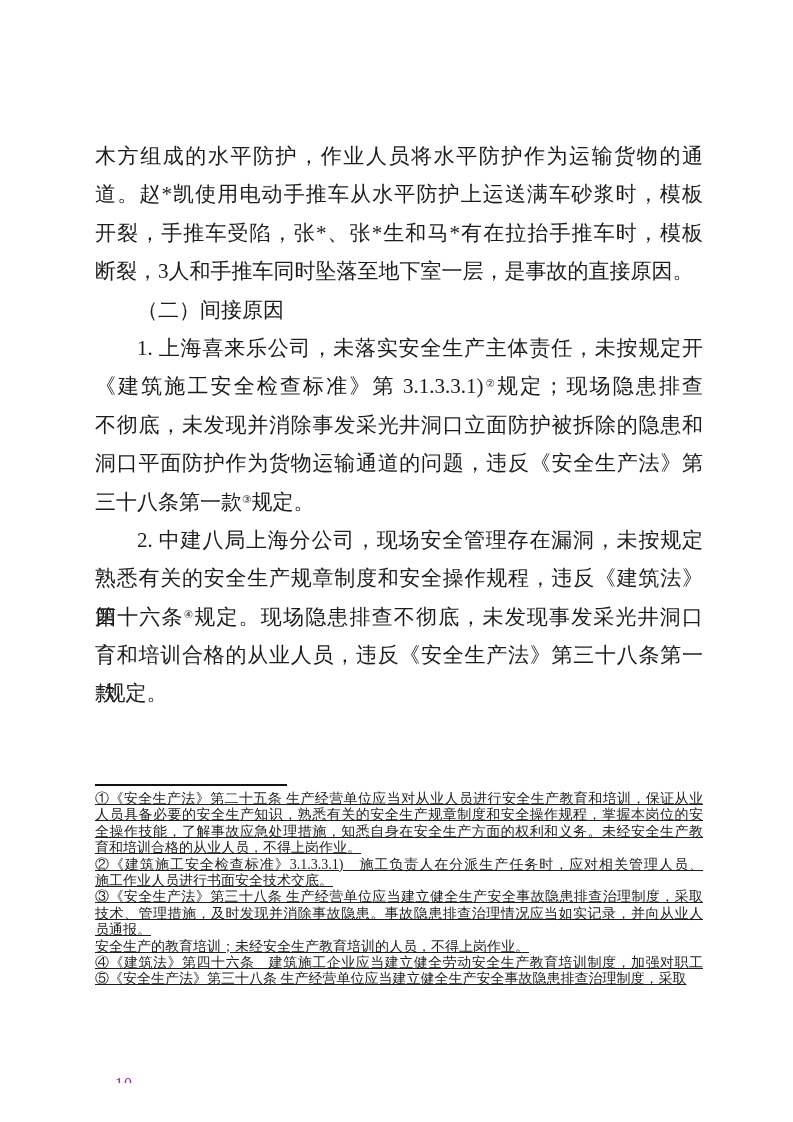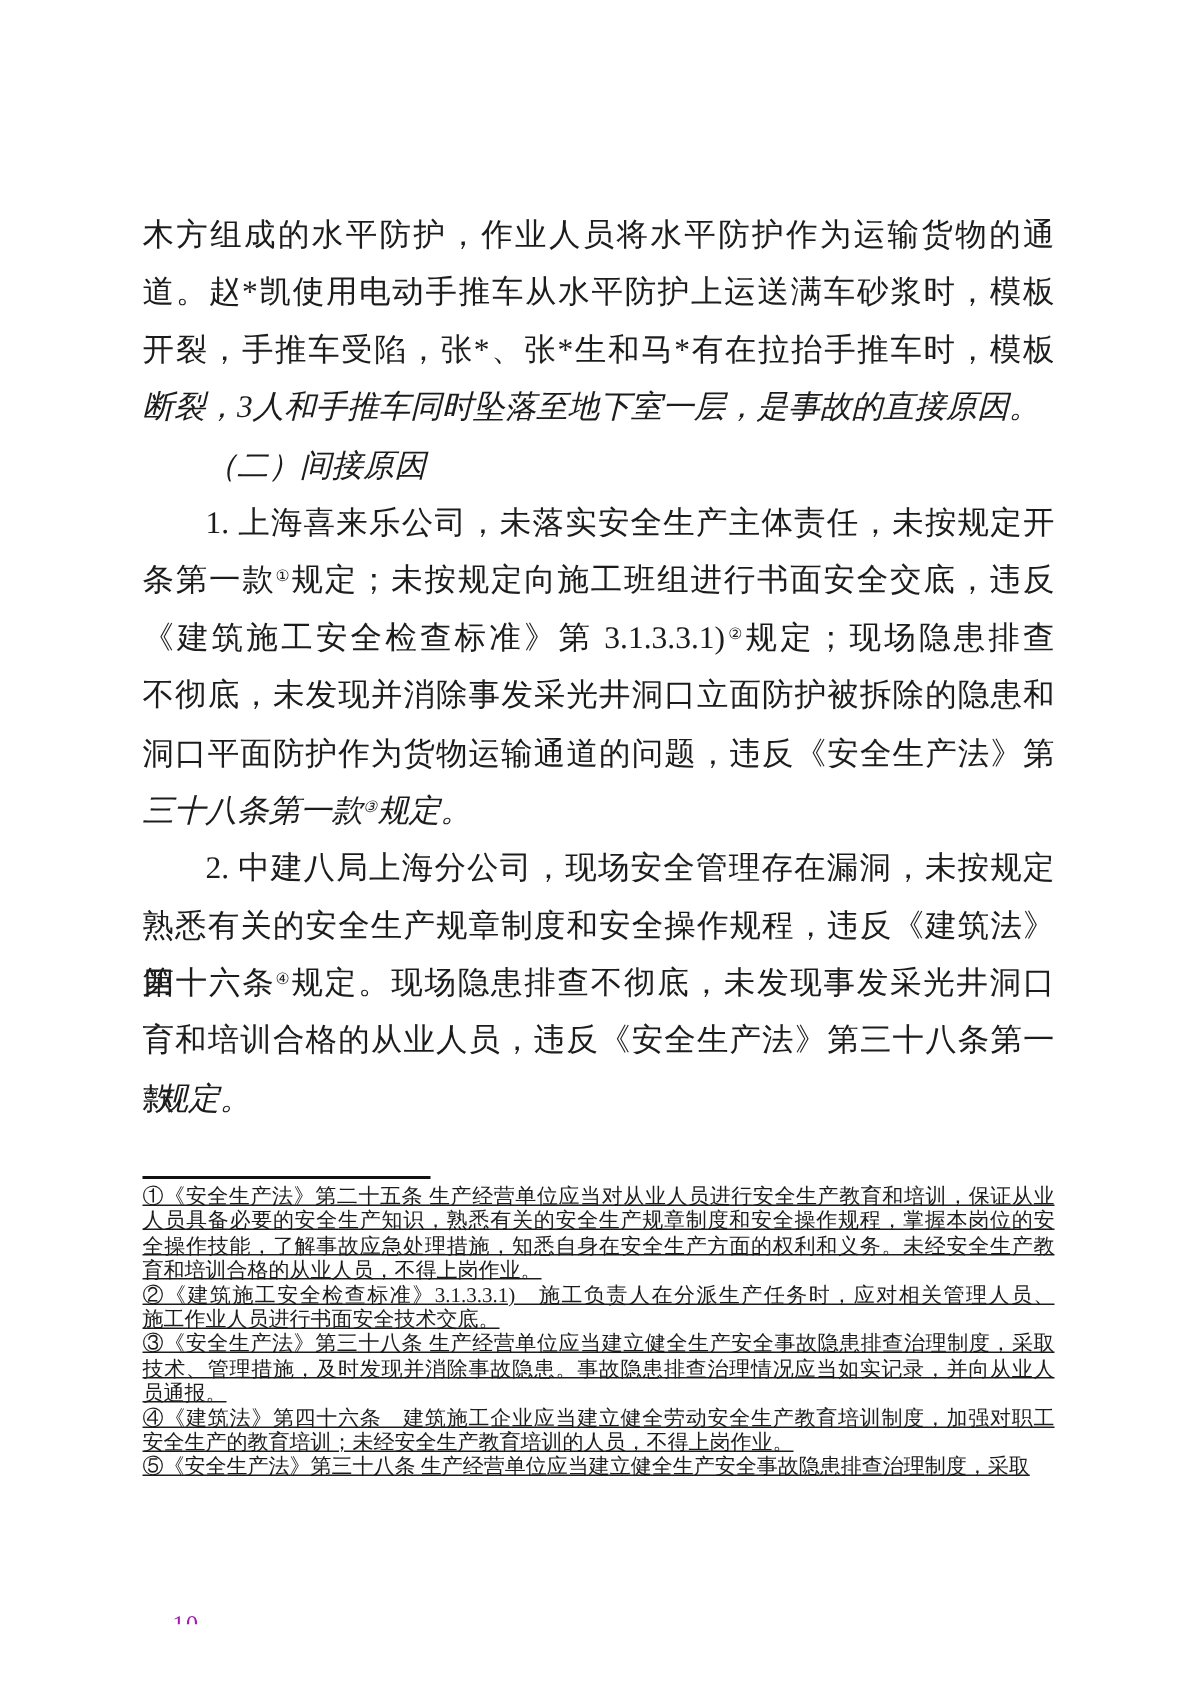--- a/index.html
+++ b/index.html
@@ -25,21 +25,20 @@
   }
   .body-text .line {
     height: 38.4px;
     line-height: 38.4px;
     text-align: justify;
     text-align-last: justify;
     text-justify: inter-character;
   }
   .body-text .line.last {
     text-align-last: left;
-    font-style: italic;
   }
   .line.indent {
     text-indent: 2em;
   }
   sup {
     font-size: 0.5em;
     line-height: 0;
     vertical-align: 0.55em;
   }
   .footnote-sep {
@@ -86,21 +85,20 @@
         <div class="line">木方组成的水平防护，作业人员将水平防护作为运输货物的通</div>
         <div class="line">道。赵*凯使用电动手推车从水平防护上运送满车砂浆时，模板</div>
         <div class="line">开裂，手推车受陷，张*、张*生和马*有在拉抬手推车时，模板</div>
         <div class="line last">断裂，3人和手推车同时坠落至地下室一层，是事故的直接原因。</div>
       </div>
       <div class="para">
         <div class="line last indent">（二）间接原因</div>
       </div>
       <div class="para">
         <div class="line indent">1. 上海喜来乐公司，未落实安全生产主体责任，未按规定开</div>
-        <div class="line">条第一款<sup>①</sup>规定；未按规定向施工班组进行书面安全交底，违反</div>
         <div class="line">《建筑施工安全检查标准》第 3.1.3.3.1)<sup>②</sup>规定；现场隐患排查</div>
         <div class="line">不彻底，未发现并消除事发采光井洞口立面防护被拆除的隐患和</div>
         <div class="line">洞口平面防护作为货物运输通道的问题，违反《安全生产法》第</div>
         <div class="line last">三十八条第一款<sup>③</sup>规定。</div>
       </div>
       <div class="para">
         <div class="line indent">2. 中建八局上海分公司，现场安全管理存在漏洞，未按规定</div>
         <div class="line">熟悉有关的安全生产规章制度和安全操作规程，违反《建筑法》第</div>
         <div class="line">四十六条<sup>④</sup>规定。现场隐患排查不彻底，未发现事发采光井洞口</div>
         <div class="line">育和培训合格的从业人员，违反《安全生产法》第三十八条第一款</div>
@@ -118,21 +116,21 @@
       <div class="para">
         <div class="line">②《建筑施工安全检查标准》3.1.3.3.1)　施工负责人在分派生产任务时，应对相关管理人员、</div>
         <div class="line last">施工作业人员进行书面安全技术交底。</div>
       </div>
       <div class="para">
         <div class="line">③《安全生产法》第三十八条 生产经营单位应当建立健全生产安全事故隐患排查治理制度，采取</div>
         <div class="line">技术、管理措施，及时发现并消除事故隐患。事故隐患排查治理情况应当如实记录，并向从业人</div>
         <div class="line last">员通报。</div>
       </div>
       <div class="para">
+        <div class="line last">安全生产的教育培训；未经安全生产教育培训的人员，不得上岗作业。</div>
         <div class="line">④《建筑法》第四十六条　建筑施工企业应当建立健全劳动安全生产教育培训制度，加强对职工</div>
-        <div class="line last">安全生产的教育培训；未经安全生产教育培训的人员，不得上岗作业。</div>
       </div>
       <div class="para">
         <div class="line last">⑤《安全生产法》第三十八条 生产经营单位应当建立健全生产安全事故隐患排查治理制度，采取</div>
       </div>
     </div>
   <div class="page-number">– 10 –</div>
 </div>
 
 </body></html>

